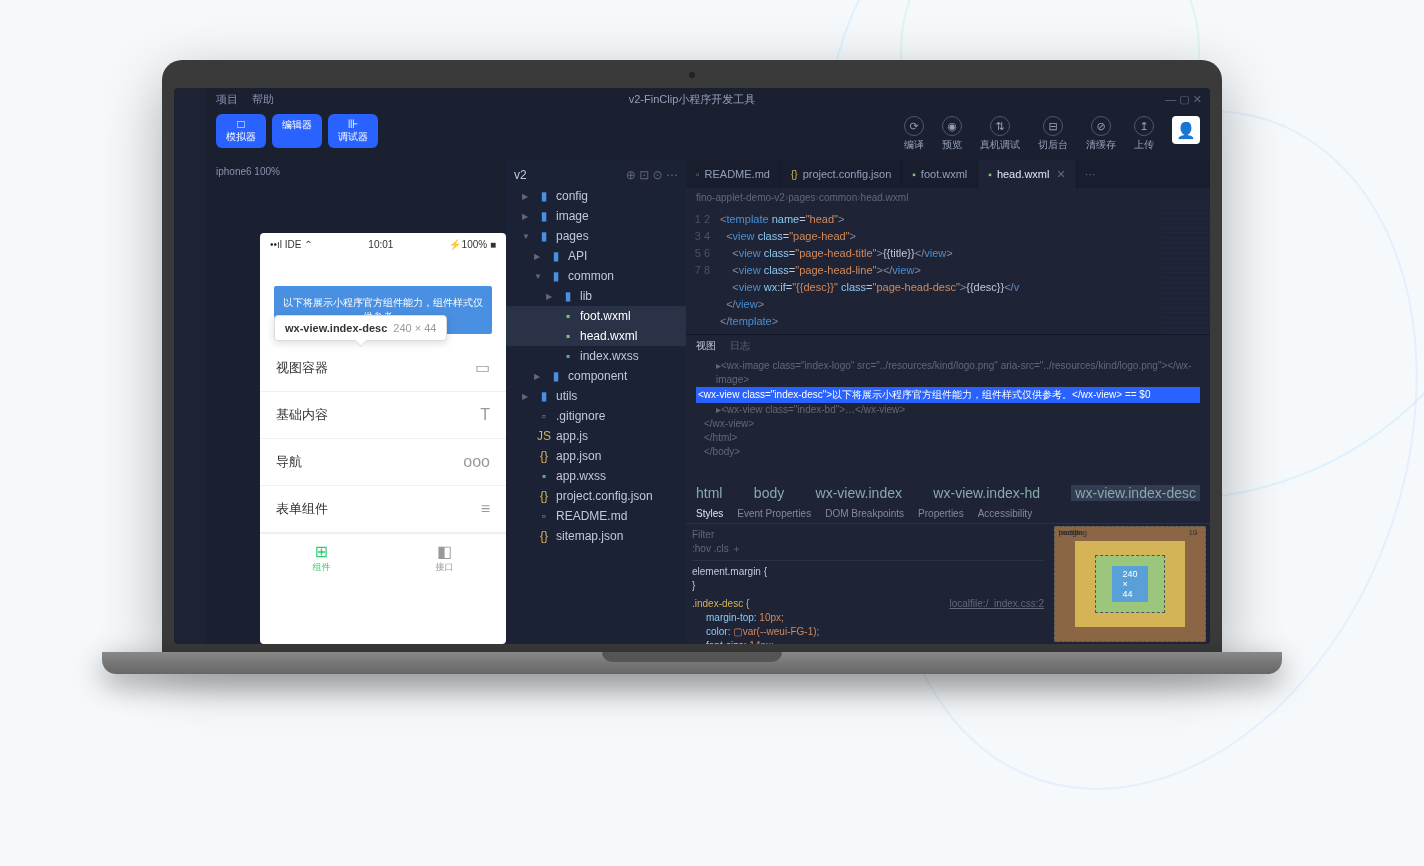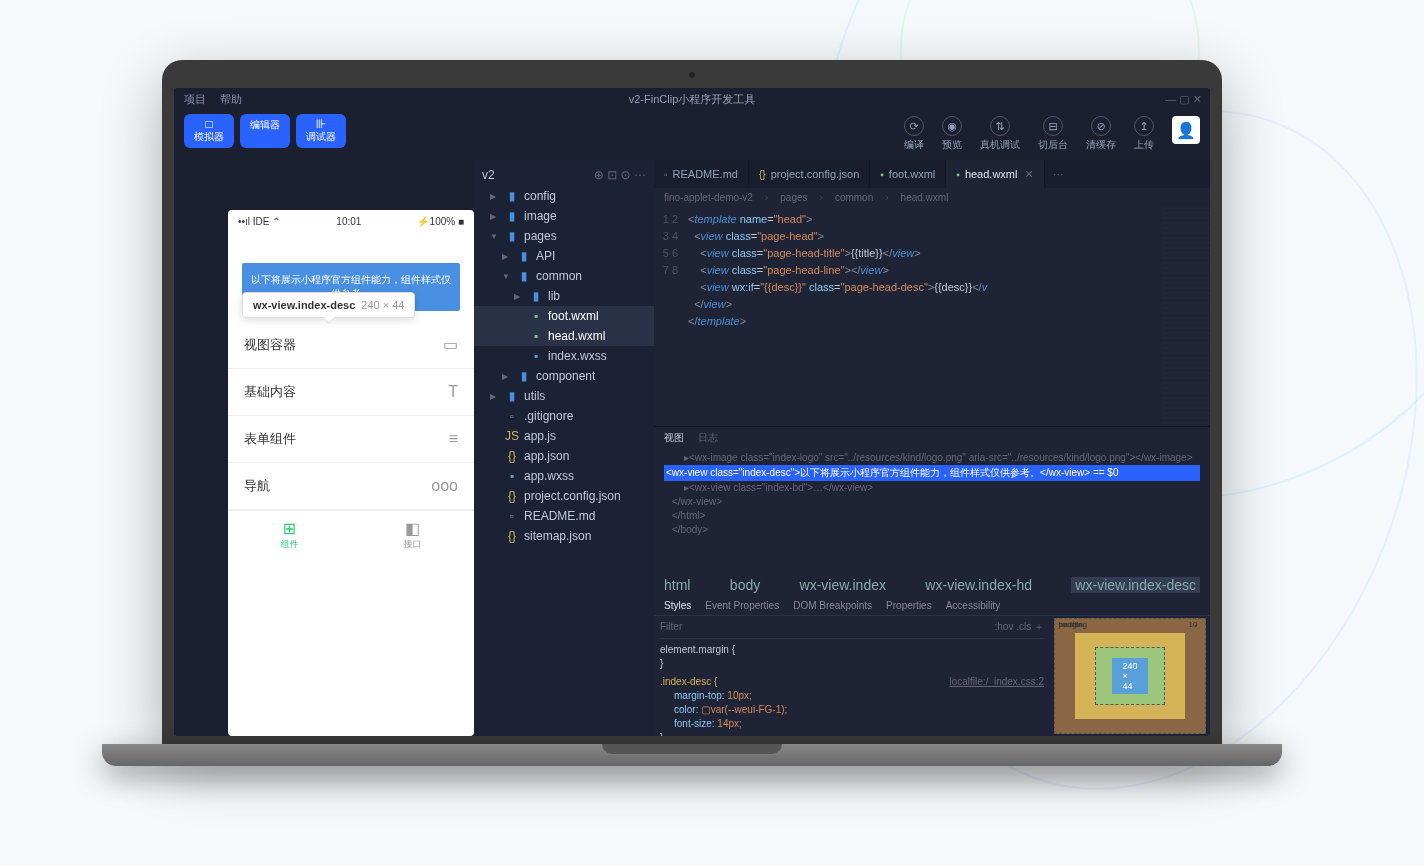--- a/index.html
+++ b/index.html
@@ -7,21 +7,21 @@
 
 
 .curve1 { position: absolute; right: -100px; top: -200px; width: 700px; height: 700px; border: 2px solid #b8e8ff; border-radius: 50%; opacity: .4; }
 .curve2 { position: absolute; right: 20px; top: 100px; width: 500px; height: 700px; border: 2px solid #c8d4ff; border-radius: 50% 50% 50% 50%; opacity: .3; transform: rotate(20deg); }
 .curve3 { position: absolute; left: 900px; top: -100px; width: 300px; height: 300px; border: 2px solid #c4f0d4; border-radius: 50%; opacity: .4; }
 
 
 .laptop { position: absolute; left: 162px; top: 60px; width: 1060px; }
 .screen-bezel { background: #3a3a3a; border-radius: 20px 20px 0 0; padding: 28px 12px 8px; box-shadow: 0 20px 60px rgba(0,0,0,.3); }
 .camera { position: absolute; top: 12px; left: 50%; transform: translateX(-50%); width: 6px; height: 6px; background: #222; border-radius: 50%; }
-.screen { background: #1e2333; width: 100%; height: 648px; border-radius: 4px; overflow: hidden; color: #aaa; font-size: 11px; position: relative; }
+.screen { background: #1e2333; width: 100%; height: 556px; border-radius: 4px; overflow: hidden; color: #aaa; font-size: 11px; position: relative; padding-left: 32px; }
 .base { height: 22px; background: linear-gradient(#888,#666); margin: 0 -60px; border-radius: 0 0 14px 14px; box-shadow: 0 10px 30px rgba(0,0,0,.4); }
 .notch { width: 180px; height: 10px; background: #555; margin: 0 auto; border-radius: 0 0 10px 10px; }
 
 
 .menubar { height: 22px; display: flex; align-items: center; padding: 0 10px; gap: 14px; color: #8892b0; background: #1b2030; }
 .menubar span { cursor: pointer; }
 .win-title { position: absolute; left: 50%; transform: translateX(-50%); color: #94a0b8; font-size: 11px; }
 .win-ctrl { position: absolute; right: 8px; display: flex; gap: 10px; color: #667; }
 
 .toolbar { height: 50px; display: flex; align-items: flex-start; padding: 4px 10px 0; background: #1b2030; }
@@ -70,44 +70,44 @@
 .file-gray { color: #888; }
 
 
 .editor-col { flex: 1; display: flex; flex-direction: column; background: #1e2436; min-width: 0; }
 .tabbar { display: flex; background: #181e2e; height: 28px; align-items: stretch; }
 .tab { display: flex; align-items: center; gap: 5px; padding: 0 10px; font-size: 11px; color: #94a0b8; border-right: 1px solid #12182a; cursor: pointer; }
 .tab.active { background: #1e2436; color: #e0e6f0; }
 .tab .fico { font-size: 10px; }
 .tab .close { color: #667; margin-left: 2px; }
 .tab-more { padding: 0 8px; color: #667; display: flex; align-items: center; }
-.breadcrumb { padding: 4px 10px; color: #667; font-size: 10px; display: flex; gap: 12px; }
+.breadcrumb { padding: 4px 10px; color: #667; font-size: 10px; display: flex; gap: 0; }
 .breadcrumb .sep { color: #445; }
 .code-area { flex: 1; display: flex; font-family: Menlo, Consolas, monospace; font-size: 11px; overflow: hidden; position: relative; }
 .gutter { width: 34px; text-align: right; color: #4a5268; padding: 4px 10px 4px 0; line-height: 17px; }
 .code-lines { padding: 4px 0; line-height: 17px; white-space: pre; color: #c0c8dc; }
-.tok-tag { color: #4a8fd4; font-style: italic; }
+.tok-tag { color: #4a8fd4; }
 .tok-attr { color: #8cc8f0; }
 .tok-str { color: #d48a5a; }
 .tok-punc { color: #889; }
 .minimap { position: absolute; right: 0; top: 0; width: 48px; height: 100%; background: repeating-linear-gradient(#252c40 0 2px, transparent 2px 5px); opacity: .3; }
 
 
 .devtools { height: 310px; background: #1e2436; border-top: 1px solid #12182a; display: flex; flex-direction: column; font-size: 10px; }
 .dt-topbar { display: flex; gap: 14px; padding: 4px 10px; color: #667; }
 .dt-topbar span.act { color: #c0c8dc; }
 .dt-elements { flex: 1; padding: 2px 10px; font-family: Menlo, monospace; font-size: 10px; line-height: 14px; color: #94a0b8; overflow: hidden; }
 .dt-elements .sel-line { background: #2962ff; color: #fff; padding: 1px 2px; display: block; }
 .dt-crumb { padding: 3px 10px; color: #8aa; font-size: 14px; display: flex; gap: 24px; justify-content: space-between; }
 .dt-crumb .act { background: #333c52; padding: 0 4px; }
 .dt-tabs { display: flex; gap: 14px; padding: 4px 10px; color: #889; border-bottom: 1px solid #2a3248; }
 .dt-tabs .act { color: #e0e6f0; }
 .dt-body { display: flex; flex: 1; min-height: 0; }
 .styles { flex: 1; padding: 2px 6px; font-family: Menlo, monospace; font-size: 10px; line-height: 14px; color: #c0c8dc; }
-.styles .filter { display: flex; justify-content: space-between; color: #667; padding: 2px 0 4px; border-bottom: 1px solid #2a3248; }
+.styles .filter { display: flex; justify-content: space-between; color: #667; padding: 2px 0 4px; border-bottom: 1px solid #2a3248; flex-direction: column; }
 .styles .rule { margin-top: 4px; }
 .styles .sel { color: #d4b456; }
 .styles .prop { color: #8cc8f0; padding-left: 14px; }
 .styles .val { color: #d48a5a; text-align: center; }
 .styles .src { float: right; color: #667; text-decoration: underline; }
 .boxmodel { width: 160px; padding: 8px; display: flex; align-items: center; justify-content: center; }
 .bm { position: relative; font-size: 9px; text-align: left; }
 .bm-margin { background: #8b6645; padding: 14px 20px; border: 1px dashed #555; }
 .bm-border { background: #d4b456; padding: 14px 20px; }
 .bm-padding { background: #9bc67c; padding: 10px 16px; border: 1px dashed #555; }
@@ -174,20 +174,21 @@
               <span class="ico">↥</span>
               <span>上传</span>
             </div>
             <div class="avatar">👤</div>
           </div>
       </div>
 
       <div class="main">
 
         <div class="sim-col">
+          <div class="sim-hdr">iphone6 100%</div>
           <div class="sim-area">
             <div class="phone">
               <div class="phone-status">
                 <span>••ıl IDE ⌃</span>
                 <span>10:01</span>
                 <span>⚡100% ■</span>
               </div>
               <div class="tooltip">
                 <b>wx-view.index-desc</b><span class="dim">240 × 44</span>
               </div>
@@ -195,26 +196,26 @@
               <div id="phone-list">
                   <div class="list-item">
                     <span>视图容器</span>
                     <span class="ico">▭</span>
                   </div>
                   <div class="list-item">
                     <span>基础内容</span>
                     <span class="ico">T</span>
                   </div>
                   <div class="list-item">
+                    <span>导航</span>
+                    <span class="ico">ooo</span>
+                  </div>
+                  <div class="list-item">
                     <span>表单组件</span>
                     <span class="ico">≡</span>
-                  </div>
-                  <div class="list-item">
-                    <span>导航</span>
-                    <span class="ico">ooo</span>
                   </div>
                 </div>
               <div class="phone-tabbar" id="phone-tabbar">
                   <div class="tabbar-item active"><span class="ico">⊞</span>组件</div>
                   <div class="tabbar-item "><span class="ico">◧</span>接口</div>
                 </div>
             </div>
           </div>
         </div>
 

